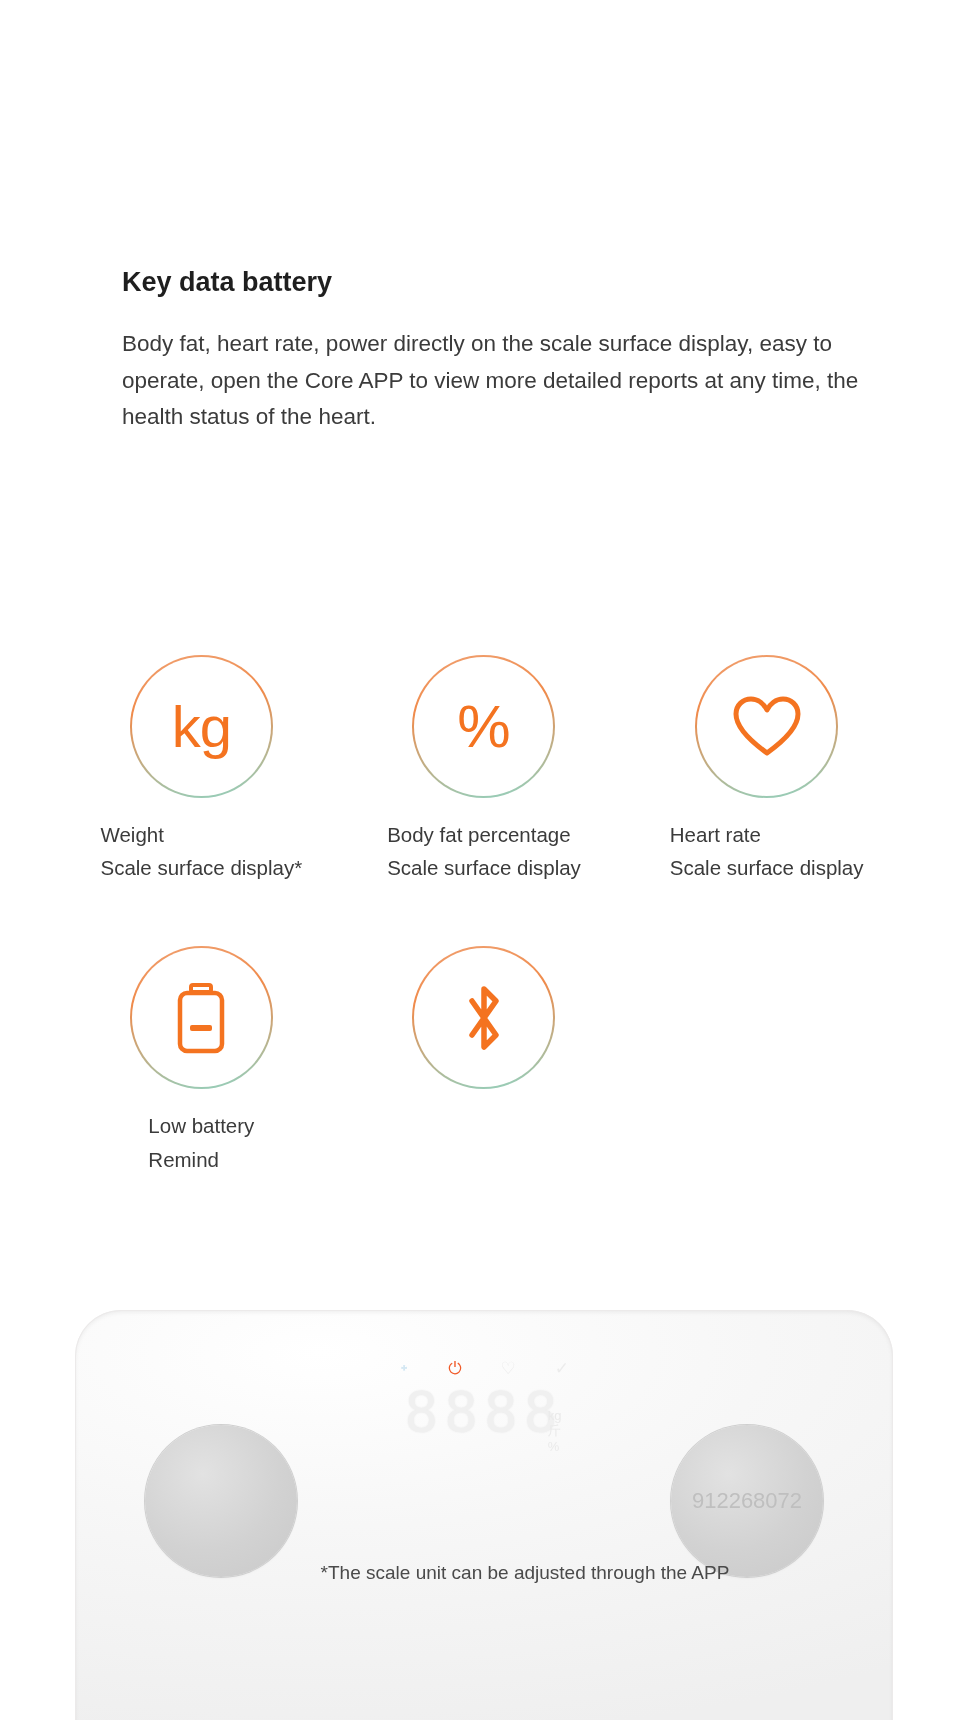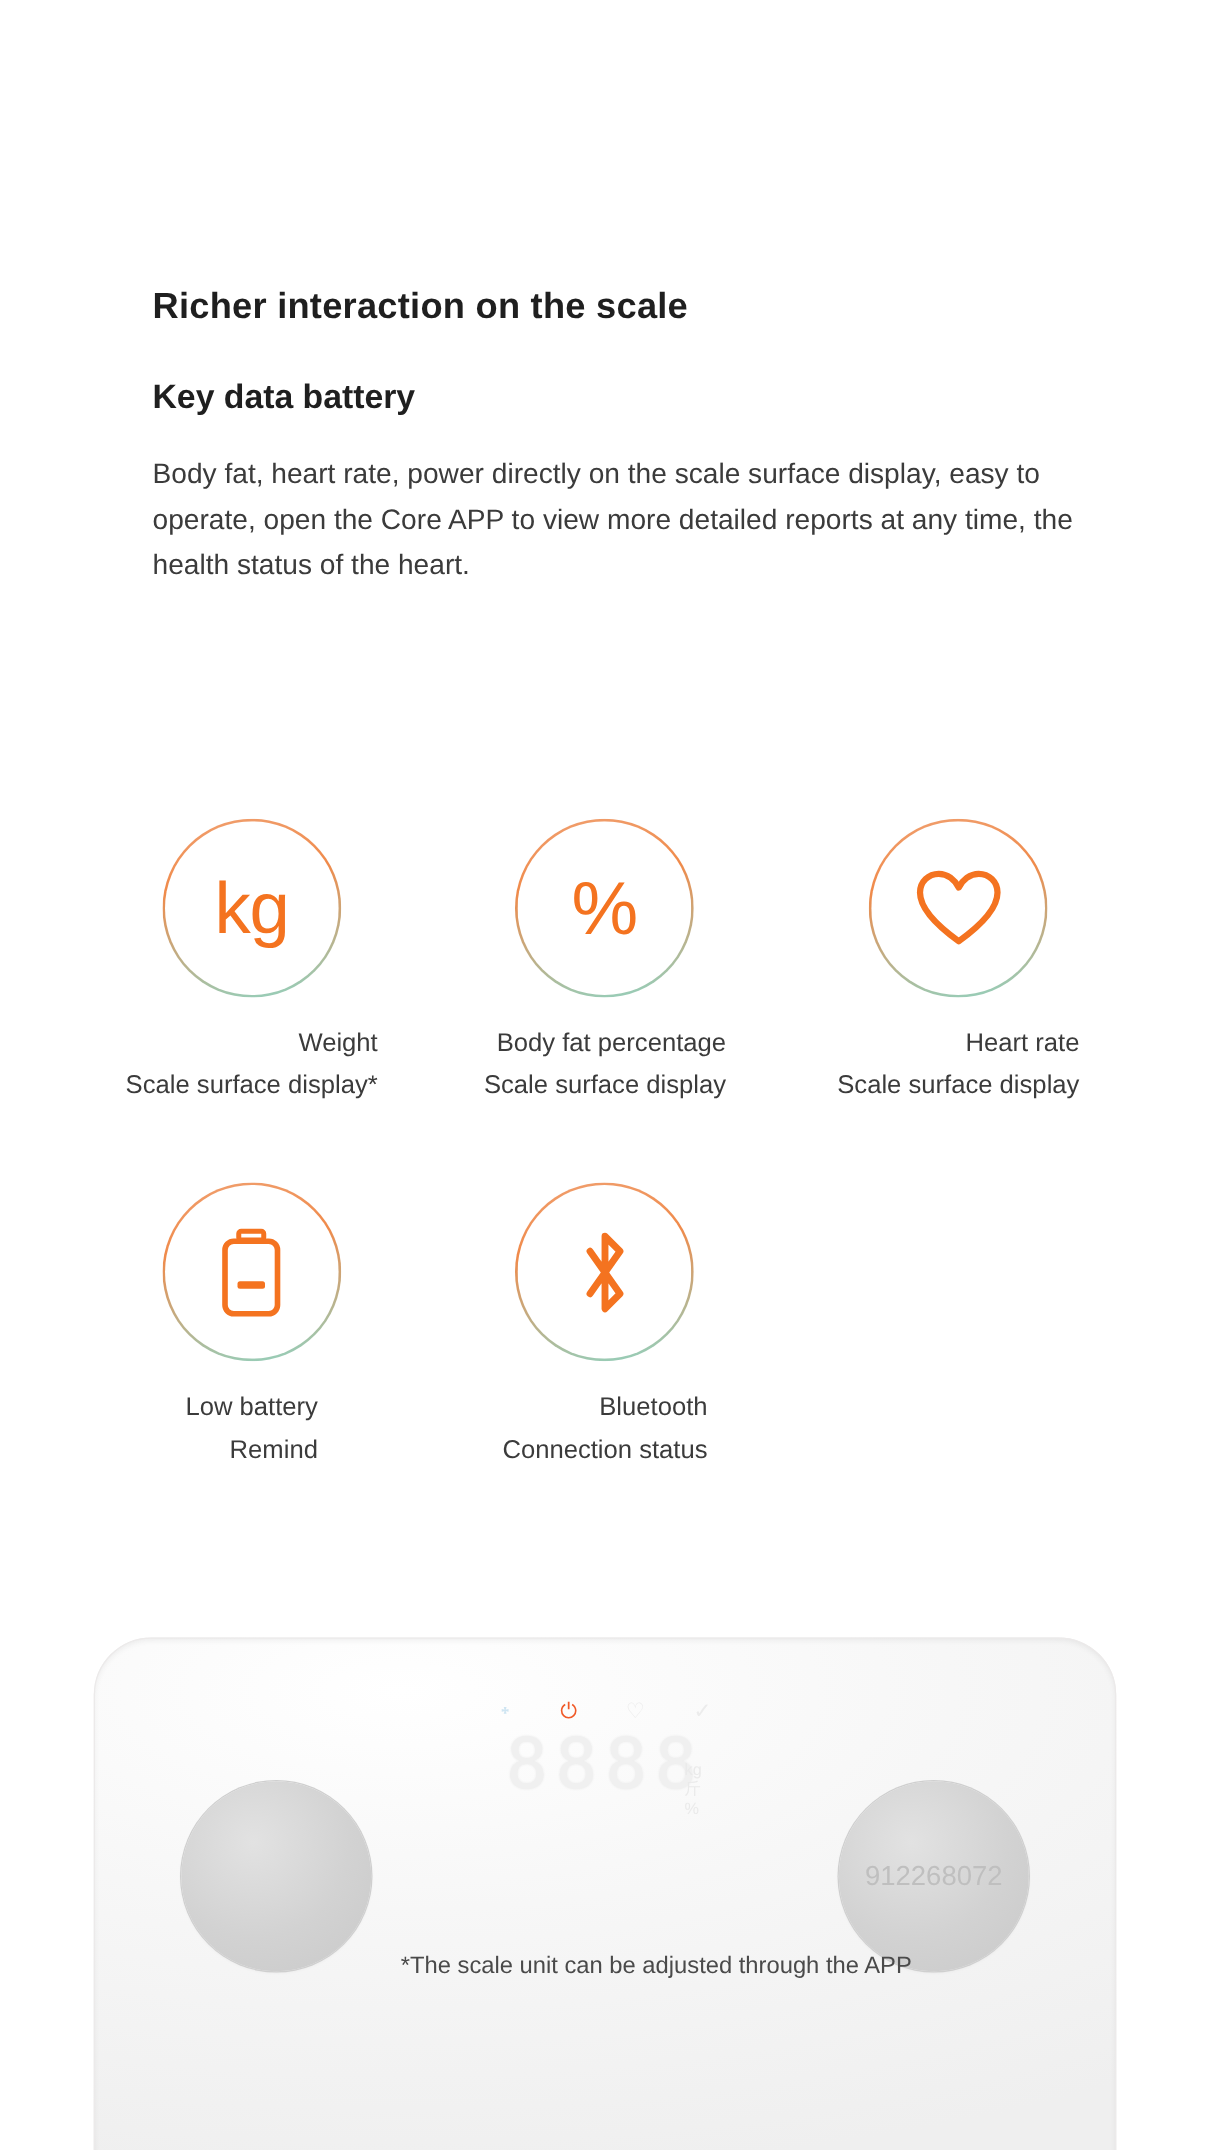--- a/index.html
+++ b/index.html
@@ -78,21 +78,21 @@
   }
   .circle .glyph {
     color: #f47320;
     line-height: 1;
     user-select: none;
   }
   .g-kg { font-size: 58px; font-weight: 400; letter-spacing: -1px; }
   .g-pct { font-size: 60px; font-weight: 400; }
   .caption {
     margin-top: 20px;
-    text-align: right;
+    text-align: left;
     font-size: 20.5px;
     line-height: 1.62;
     color: #3b3b3b;
   }
   .caption .l2 { display: block; }
   sup { font-size: 12px; vertical-align: super; }
 
   
   .scale-area {
     position: absolute;
@@ -191,21 +191,20 @@
     font-size: 19px;
     color: #4a4a4a;
   }
 </style>
 </head>
 <body>
 
 <div class="page">
 
   <div class="text-block">
-    <div class="headline">Richer interaction on the scale</div>
     <div class="subhead">Key data battery</div>
     <div class="body-copy">Body fat, heart rate, power directly on the scale surface display, easy to operate, open the Core APP to view more detailed reports at any time, the health status of the heart.</div>
   </div>
 
   <div class="features">
 
     <div class="feature">
       <div class="circle">
         <span class="glyph g-kg">kg</span>
       </div>
@@ -250,24 +249,20 @@
         <span>Low battery</span>
         <span class="l2">Remind</span>
       </div>
     </div>
 
     <div class="feature">
       <div class="circle">
         <svg width="54" height="78" viewBox="0 0 54 78">
           <path d="M15 22 L39 56 L27 68 L27 10 L39 22 L15 56" fill="none" stroke="#f47320" stroke-width="5.5" stroke-linecap="round" stroke-linejoin="round"></path>
         </svg>
-      </div>
-      <div class="caption">
-        <span>Bluetooth</span>
-        <span class="l2">Connection status</span>
       </div>
     </div>
 
   </div>
 
   <div class="scale-area">
     <div class="scale-body">
 
       <div class="led">
         <div class="led-icons">

